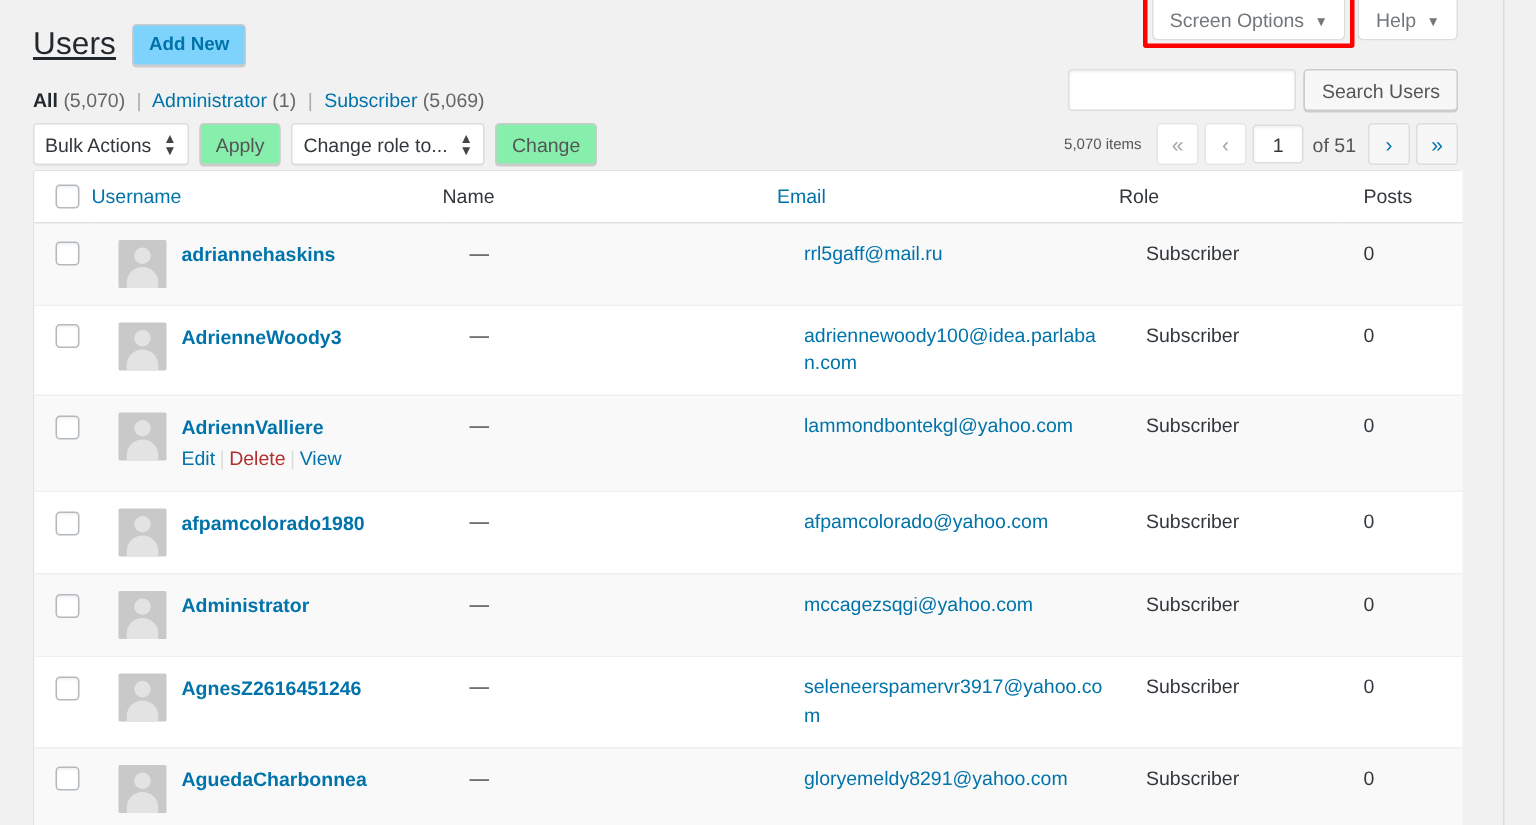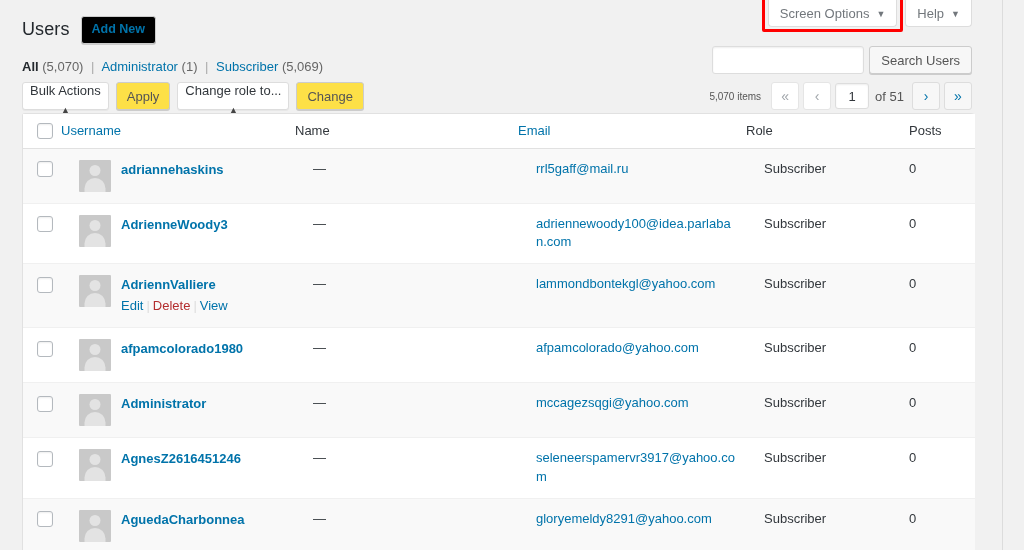--- a/index.html
+++ b/index.html
@@ -77,32 +77,33 @@
 
   
   .page-head {
     position: absolute;
     left: 22px; top: 16px;
     display: flex;
     align-items: center;
     gap: 11px;
   }
   .page-title {
-    font-size: 18px;
+    font-size: 21px;
     font-weight: 400;
     color: #23282d;
     line-height: 1.2;
     margin: 0;
     letter-spacing: .1px;
+    text-decoration: underline;
   }
   .add-new {
     font-size: 12.5px;
     font-weight: 600;
     color: #0073aa;
-    background: #000000;
+    background: #7dd3fc;
     border: 1px solid #ccc;
     border-radius: 3px;
     padding: 3px 10px 4px;
     line-height: 1.5;
     cursor: pointer;
     box-shadow: 0 1px 0 #ccc;
   }
 
   
   .filter-links {
@@ -172,36 +173,35 @@
     border-radius: 3px;
     font-size: 13px;
     color: #32373c;
     padding: 0 7px;
     display: flex;
     align-items: center;
     gap: 8px;
     cursor: pointer;
     box-shadow: 0 1px 0 rgba(0,0,0,.04);
     white-space: nowrap;
-    flex-direction: column;
   }
   .wp-select .arrows {
     font-size: 9px;
     line-height: 8px;
     display: flex;
     flex-direction: column;
     color: #444;
     transform: translateY(0px);
   }
   .wp-button {
     height: 28px;
     padding: 0 10px;
     font-size: 13px;
     color: #555;
-    background: #fde047;
+    background: #86efac;
     border: 1px solid #ccc;
     border-radius: 3px;
     box-shadow: 0 1px 0 #ccc;
     cursor: pointer;
     white-space: nowrap;
   }
 
   .pagination {
     position: absolute;
     right: 0; top: 0;

